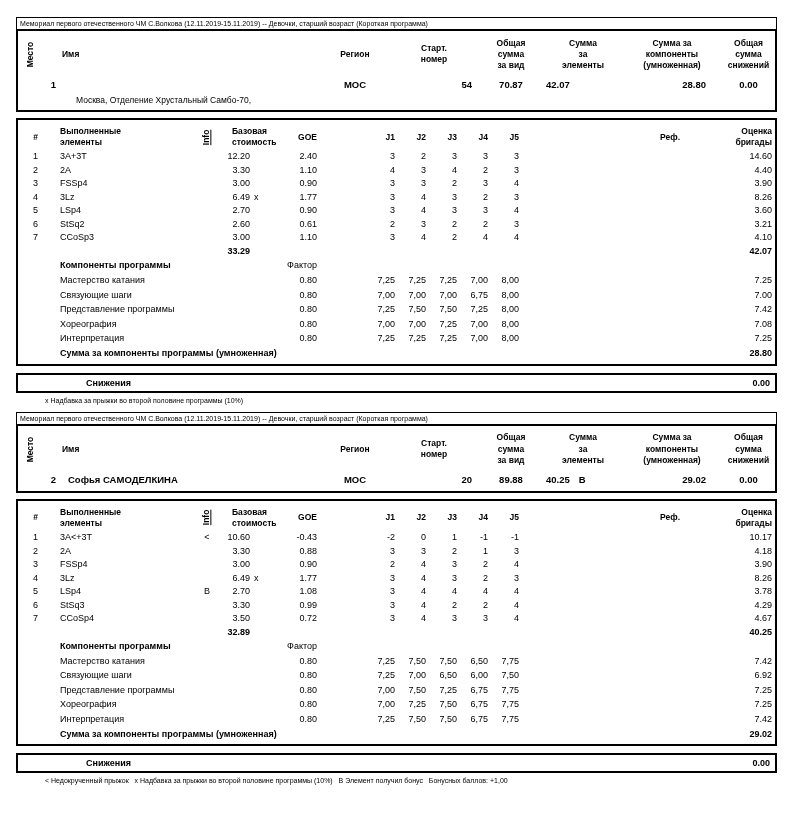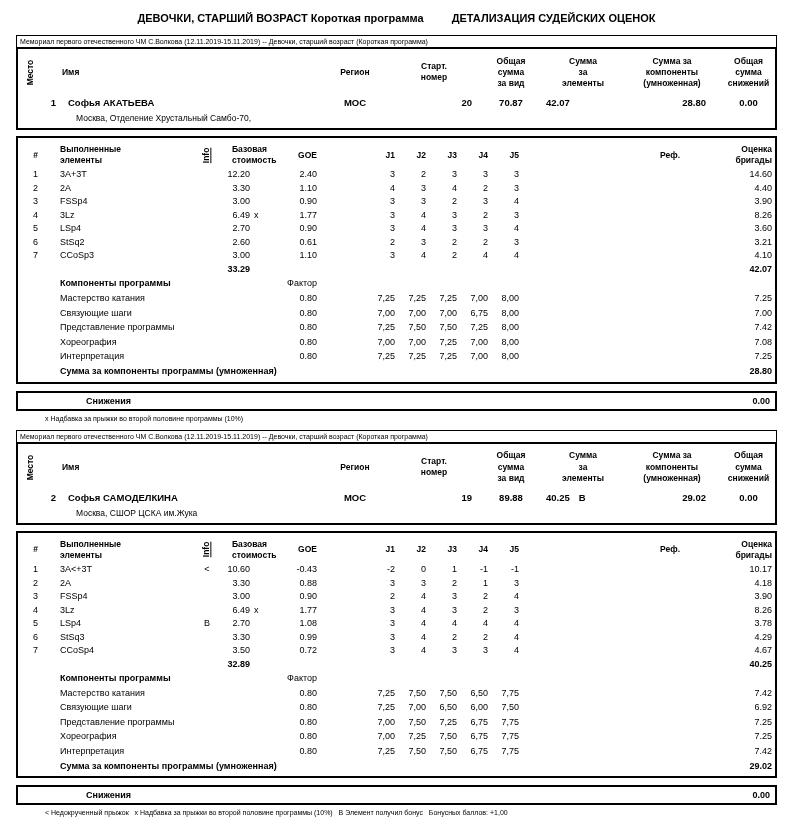--- a/index.html
+++ b/index.html
@@ -42,24 +42,20 @@
   .prel { white-space:pre-line; }
   .t-r { text-align:right; }
   .t-c { text-align:center; }
   .t-l { text-align:left; }.pl4{padding-left:4px}.pl10{padding-left:12px}.pl16{padding-left:16px}.pl18{padding-left:18px}
   .pr2{padding-right:2px}.pr3{padding-right:3px}.pr4{padding-right:4px}.pr6{padding-right:6px}.pr12{padding-right:12px}.pr14{padding-right:6px}.pr16{padding-right:16px}
 </style>
 </head>
 <body>
 
 <div class="page">
-  <div class="subtitle">
-    <span>ДЕВОЧКИ, СТАРШИЙ ВОЗРАСТ Короткая программа</span>
-    <span>ДЕТАЛИЗАЦИЯ СУДЕЙСКИХ ОЦЕНОК</span>
-  </div>
   <div id="blocks">
       <section class="block">
         <div class="strip">Мемориал первого отечественного ЧМ С.Волкова (12.11.2019-15.11.2019)  --  Девочки, старший возраст  (Короткая программа)</div>
         <div class="box sumbox">
           <div class="sum-grid sum-head">
             <div class="vwrap" style="grid-column:1">
               <span class="vert">Место</span>
             </div>
             <div class="t-l pl18" style="grid-column:2/4">Имя</div>
             <div class="t-c" style="grid-column:4">Регион</div>
@@ -73,23 +69,22 @@
 элементы</div>
             <div class="t-c prel" style="grid-column:8">Сумма за
 компоненты
 (умноженная)</div>
             <div class="t-c prel" style="grid-column:9">Общая
 сумма
 снижений</div>
           </div>
           <div class="sum-grid sum-val">
             <div class="t-r pr12" style="grid-column:2">1</div>
-            <div class="t-l" style="grid-column:3">Софья АКАТЬЕВА</div>
             <div class="t-c" style="grid-column:4">МОС</div>
-            <div class="t-r pr14" style="grid-column:5">20</div>
+            <div class="t-r pr14" style="grid-column:5">54</div>
             <div class="t-c" style="grid-column:6">70.87</div>
             <div class="elemcell" style="grid-column:7">
               <span>42.07</span>
               <span></span>
             </div>
             <div class="t-r pr16" style="grid-column:8">28.80</div>
             <div class="t-c" style="grid-column:9">0.00</div>
           </div>
           <div class="sum-grid">
             <div class="club" style="grid-column:3/10">Москва, Отделение Хрустальный Самбо-70,</div>
@@ -310,31 +305,28 @@
 компоненты
 (умноженная)</div>
             <div class="t-c prel" style="grid-column:9">Общая
 сумма
 снижений</div>
           </div>
           <div class="sum-grid sum-val">
             <div class="t-r pr12" style="grid-column:2">2</div>
             <div class="t-l" style="grid-column:3">Софья САМОДЕЛКИНА</div>
             <div class="t-c" style="grid-column:4">МОС</div>
-            <div class="t-r pr14" style="grid-column:5">19</div>
+            <div class="t-r pr14" style="grid-column:5">20</div>
             <div class="t-c" style="grid-column:6">89.88</div>
             <div class="elemcell" style="grid-column:7">
               <span>40.25</span>
               <span>В</span>
             </div>
             <div class="t-r pr16" style="grid-column:8">29.02</div>
             <div class="t-c" style="grid-column:9">0.00</div>
-          </div>
-          <div class="sum-grid">
-            <div class="club" style="grid-column:3/10">Москва, СШОР ЦСКА им.Жука</div>
           </div>
         </div>
         <div class="box detbox">
           <div class="el-grid el-head">
             <div class="t-r pr6" style="grid-column:1">#</div>
             <div class="t-l pl16 prel" style="grid-column:2">Выполненные
 элементы</div>
             <div class="vwrap" style="grid-column:3">
               <span class="vert u">Info</span>
             </div>

